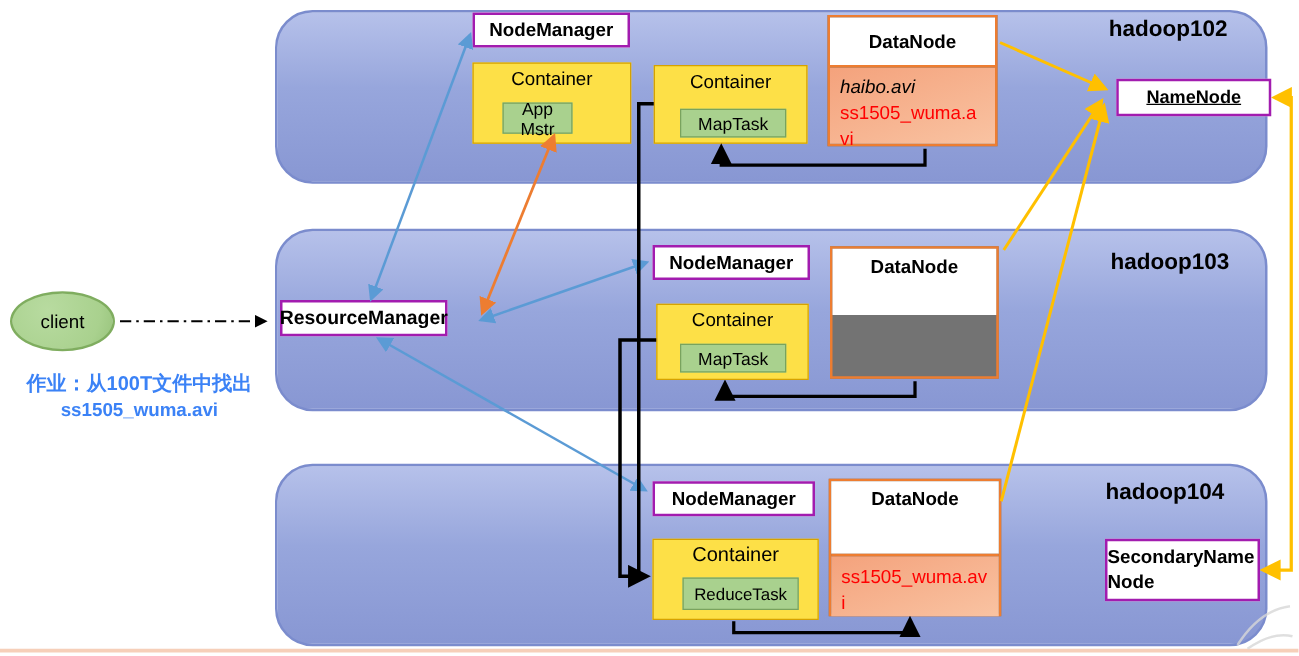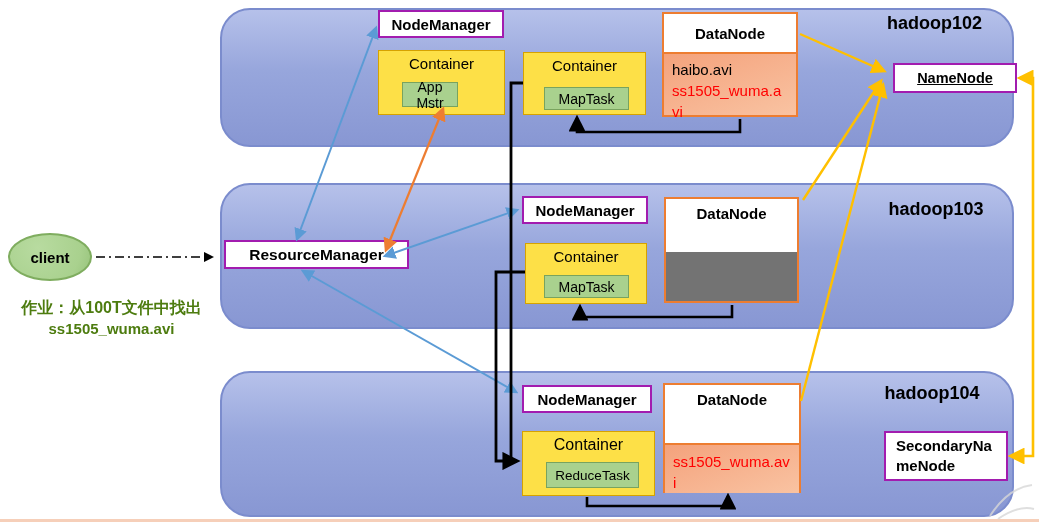--- a/index.html
+++ b/index.html
@@ -16,28 +16,28 @@
         box-sizing:border-box;text-align:center;}
   .container-title{font-size:15px;margin-top:4px;}
   .task-box{position:absolute;background:#a9d18e;border:1.5px solid #79a35e;box-sizing:border-box;
         display:flex;align-items:center;justify-content:center;font-size:14px;}
   .datanode{position:absolute;border:2px solid #ed7d31;box-sizing:border-box;background:#737373;}
   .dn-header{display:flex;align-items:center;justify-content:center;
         font-weight:bold;font-size:15px;background:#fff;}
   .dn-body{background:linear-gradient(160deg,#f4a27c 0%,#f9c3a2 100%);
         border-top:2px solid #ed7d31;box-sizing:border-box;
         padding:5px 8px;font-size:15px;line-height:21px;word-break:break-all;}
-  .file-black{color:#000;}
+  .file-black{color:#000;font-style:italic;}
   .file-red{color:#ff0000;}
   .ellipse{position:absolute;left:8px;top:233px;width:84px;height:48px;border-radius:50%;
         background:radial-gradient(circle at 35% 30%,#b8dba0,#a9d18e 70%,#96c27a);
         border:2px solid #7fad5f;box-sizing:border-box;
-        display:flex;align-items:center;justify-content:center;font-size:15px;font-weight:bold;}
+        display:flex;align-items:center;justify-content:center;font-size:15px;}
   .note{position:absolute;left:4px;top:297px;width:215px;text-align:center;
-        color:#4d7c0f;font-weight:bold;font-size:16px;line-height:21px;}
+        color:#3b82f6;font-weight:bold;font-size:16px;line-height:21px;}
   .note .l2{font-size:15px;}
   #arrows{position:absolute;left:0;top:0;z-index:5;pointer-events:none;}
   .boxlayer{position:absolute;left:0;top:0;z-index:3;}
   .bottom-strip{position:absolute;left:0;top:519px;width:1039px;height:3px;
         background:#f4c7ad;opacity:.85;z-index:1;}
 </style>
 </head>
 <body>
 
 <div id="canvas">
@@ -54,21 +54,21 @@
     <div class="host-label" style="left:862px;top:383px;width:140px;">hadoop104</div>
 
     <div class="ellipse">
       <span>client</span>
     </div>
     <div class="note">
       <div>作业：从100T文件中找出</div>
       <div class="l2">ss1505_wuma.avi</div>
     </div>
 
-    <div class="wbox" style="left:224px;top:240px;width:185px;height:29px;font-size:15.5px;">ResourceManager</div>
+    <div class="wbox" style="left:224px;top:240px;width:134px;height:29px;font-size:15.5px;">ResourceManager</div>
 
     <div class="wbox" style="left:378px;top:10px;width:126px;height:28px;">NodeManager</div>
 
     <div class="container-box" style="left:378px;top:50px;width:127px;height:65px;">
       <div class="container-title">Container</div>
       <div class="task-box" style="left:23px;top:31px;width:56px;height:25px;">App Mstr</div>
     </div>
 
     <div class="container-box" style="left:523px;top:52px;width:123px;height:63px;">
       <div class="container-title">Container</div>
@@ -103,21 +103,21 @@
       <div class="task-box" style="left:23px;top:30px;width:93px;height:26px;font-size:13.5px;">ReduceTask</div>
     </div>
 
     <div class="datanode" style="left:663px;top:383px;width:138px;height:110px;">
       <div class="dn-header" style="height:58px;align-items:flex-start;padding-top:6px;box-sizing:border-box;">DataNode</div>
       <div class="dn-body" style="height:50px;padding-top:6px;">
         <span class="file-red">ss1505_wuma.avi</span>
       </div>
     </div>
 
-    <div class="wbox" style="left:884px;top:431px;width:124px;height:50px;justify-content:flex-start;padding:4px 10px;word-break:break-all;text-align:left;line-height:20px;">SecondaryNameNode</div>
+    <div class="wbox" style="left:884px;top:431px;width:124px;height:50px;justify-content:flex-start;padding:4px 0;word-break:break-all;text-align:left;line-height:20px;">SecondaryNameNode</div>
   </div>
 
   <svg id="arrows" width="1039" height="525" viewBox="0 0 1039 525">
     <defs>
       <marker id="mBlack" viewBox="0 0 10 10" refX="8" refY="5" markerWidth="6.5" markerHeight="6.5" orient="auto-start-reverse">
           <path d="M0,0 L10,5 L0,10 z" fill="#000"></path>
         </marker>
       <marker id="mBlue" viewBox="0 0 10 10" refX="8" refY="5" markerWidth="6.5" markerHeight="6.5" orient="auto-start-reverse">
           <path d="M0,0 L10,5 L0,10 z" fill="#5b9bd5"></path>
         </marker>

